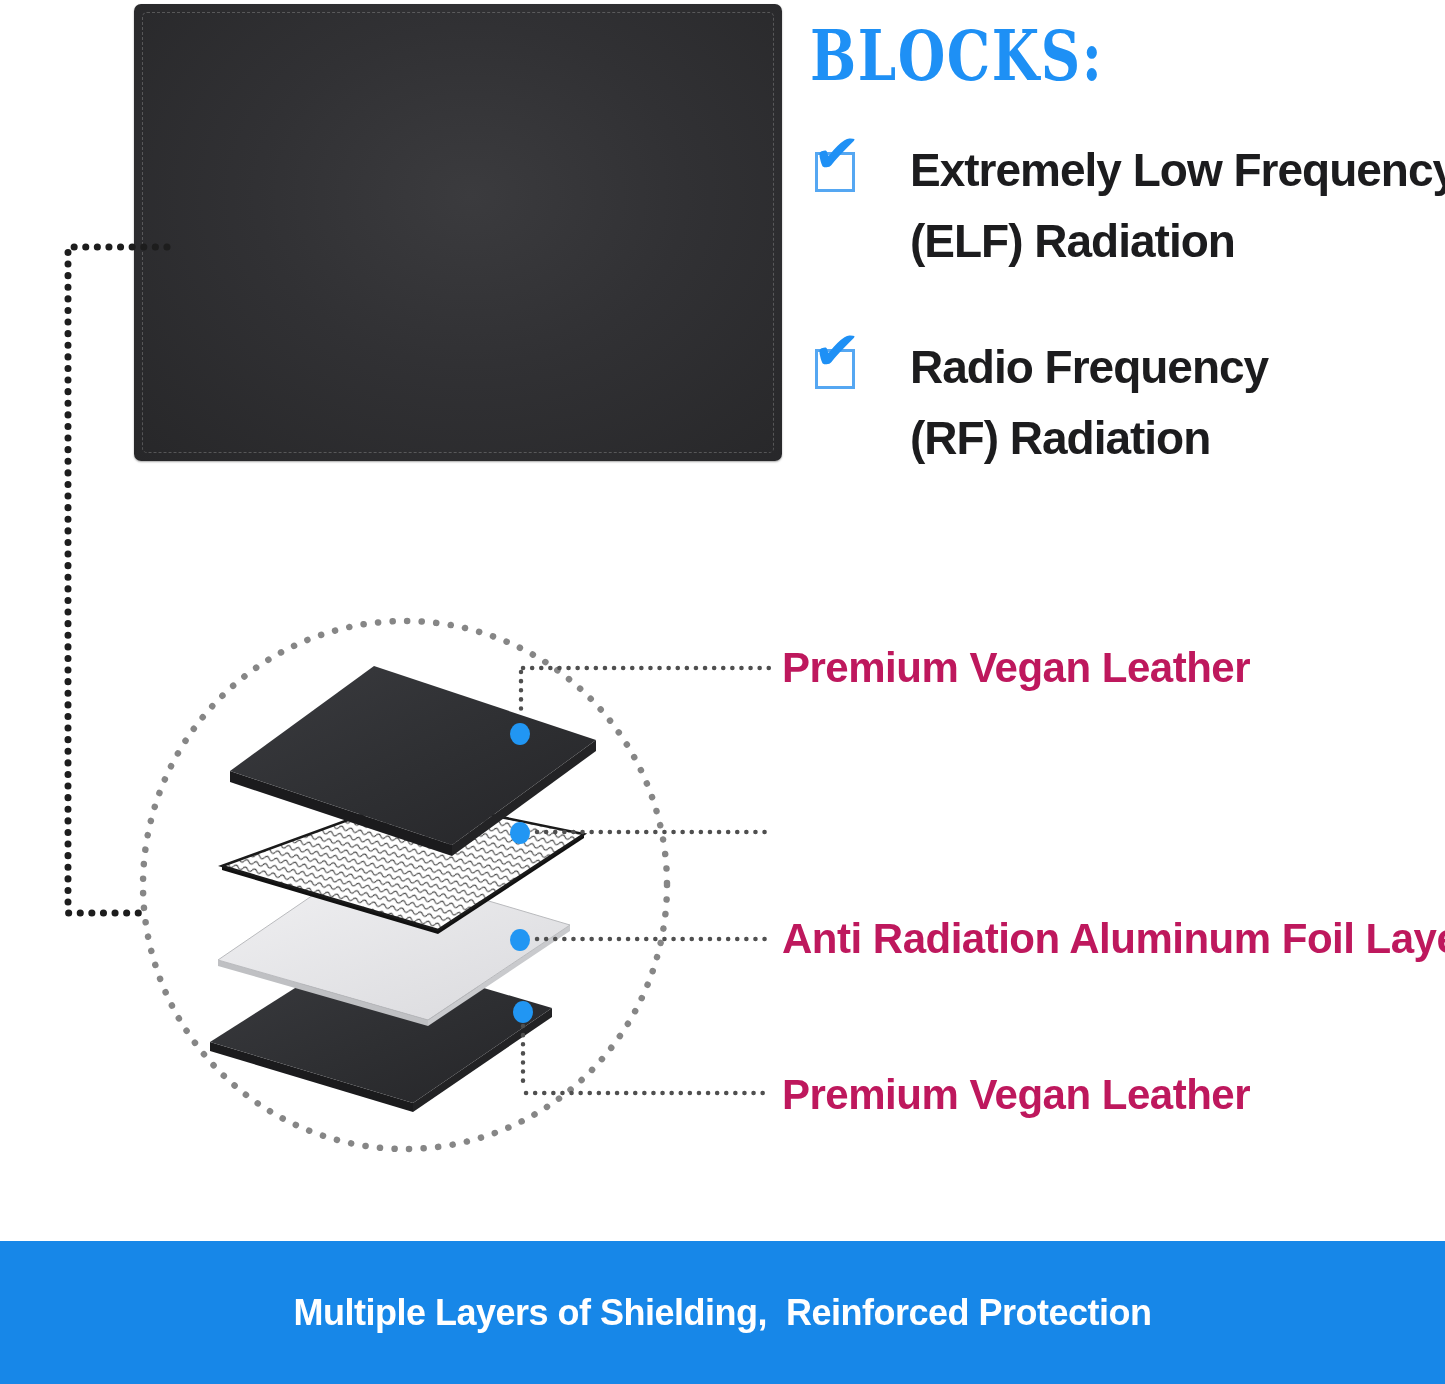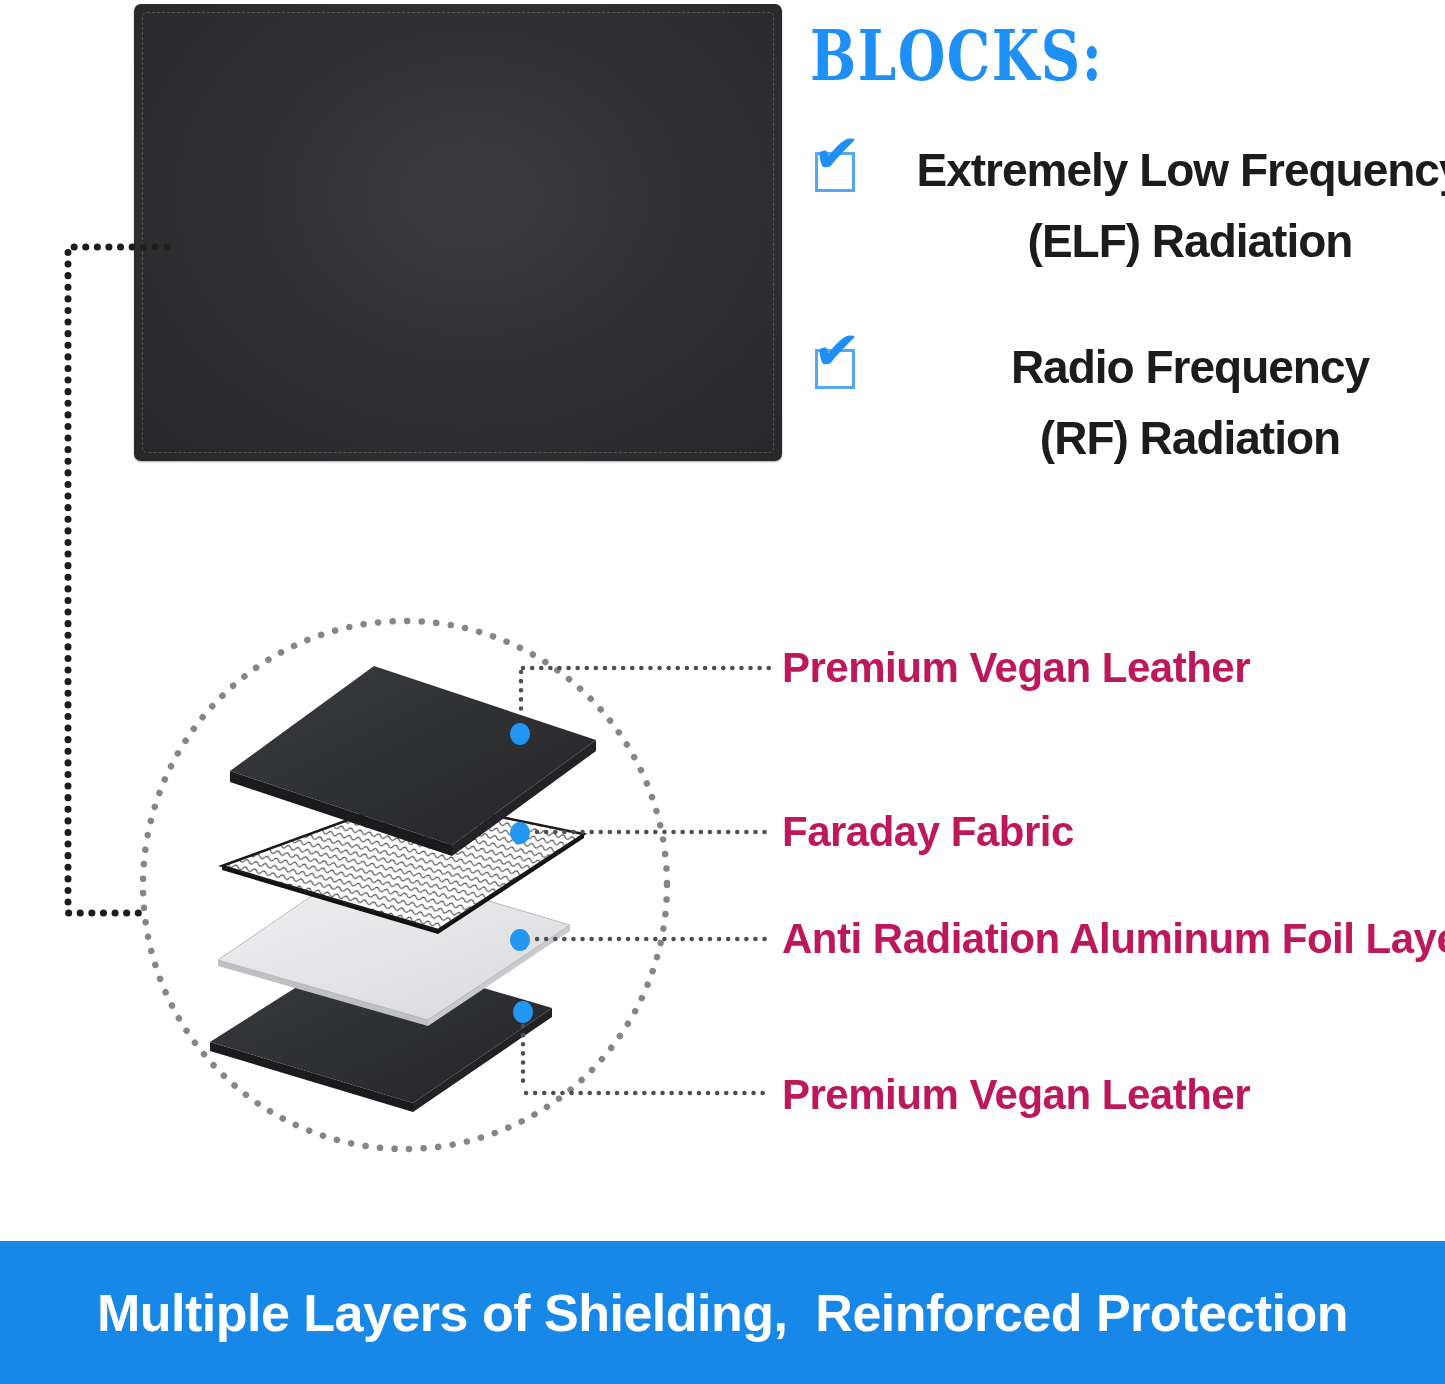--- a/index.html
+++ b/index.html
@@ -1,18 +1,18 @@
 <!DOCTYPE html>
 <html><head>
 <meta charset="utf-8">
 <style>
   html,body{margin:0;padding:0;background:#ffffff;}
   body{width:1445px;height:1384px;overflow:hidden;position:relative;
        font-family:"Liberation Sans",sans-serif;}
-  .stage{position:absolute;left:0;top:0;width:1445px;height:1384px;background:#fff;text-align:center;}
+  .stage{position:absolute;left:0;top:0;width:1445px;height:1384px;background:#fff;}
 
   
   .mat{position:absolute;left:134px;top:4px;width:648px;height:457px;
        border-radius:7px;
        background:radial-gradient(ellipse at 52% 42%, #3b3b3e 0%, #313134 45%, #272729 100%);
        box-shadow:0 1px 2px rgba(0,0,0,.35);}
   .mat .stitch{position:absolute;inset:8px;border:1px dashed rgba(160,160,160,.38);
        border-radius:5px;}
 
   
@@ -41,21 +41,21 @@
   .layer-label{position:absolute;left:782px;font-size:42px;font-weight:600;
        color:#be185d;letter-spacing:-0.5px;white-space:nowrap;line-height:54px;}
   .ll1{top:641px;}
   .ll2{top:805px;}
   .ll3{top:912px;}
   .ll4{top:1068px;}
 
   
   .banner{position:absolute;left:0;top:1241px;width:1445px;height:143px;
        background:#1787E8;display:flex;align-items:center;justify-content:center;}
-  .banner .banner-text{color:#ffffff;font-size:52px;font-weight:bold;
+  .banner .banner-text{color:#ffffff;font-size:36px;font-weight:bold;
        letter-spacing:-0.5px;white-space:pre;}
 </style>
 </head>
 <body>
 
 <div class="stage">
 
   <div class="mat">
     <div class="stitch"></div>
   </div>
@@ -134,21 +134,20 @@
 
     <g fill="#2196F3">
       <ellipse cx="520" cy="734" rx="10" ry="11"></ellipse>
       <ellipse cx="520" cy="833" rx="10" ry="11"></ellipse>
       <ellipse cx="520" cy="940" rx="10" ry="11"></ellipse>
       <ellipse cx="523" cy="1012" rx="10" ry="11"></ellipse>
     </g>
   </svg>
 
   <div class="layer-label ll1">Premium Vegan Leather</div>
-  <div class="layer-label ll2">Faraday Fabric</div>
   <div class="layer-label ll3">Anti Radiation Aluminum Foil Layer</div>
   <div class="layer-label ll4">Premium Vegan Leather</div>
 
   <div class="banner">
     <div class="banner-text">Multiple Layers of Shielding,  Reinforced Protection</div>
   </div>
 
 </div>
 
 </body></html>

